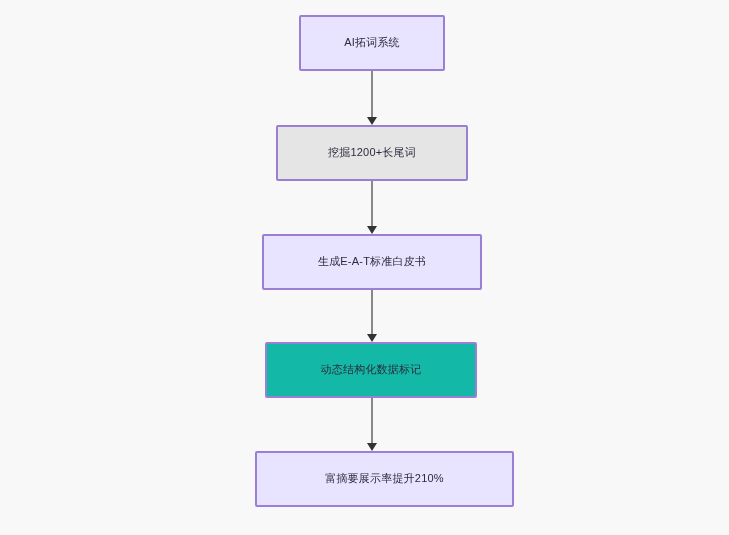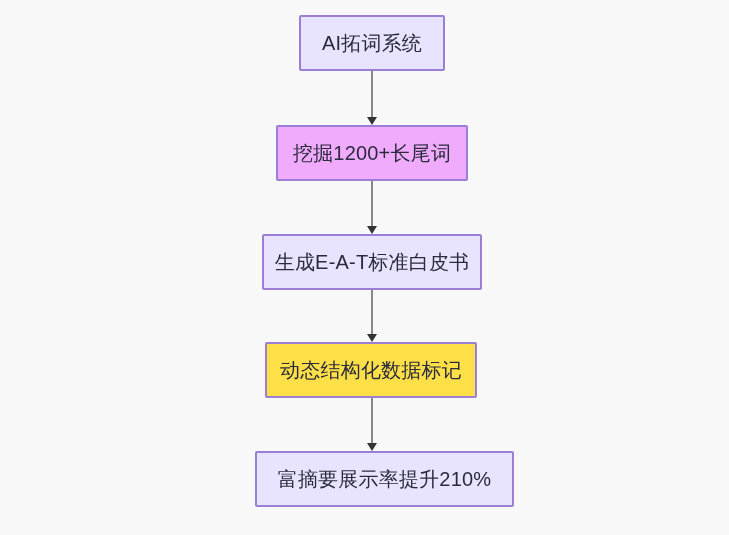--- a/index.html
+++ b/index.html
@@ -27,21 +27,21 @@
     background: #e8e4ff;
     border: 2px solid #9a7fd4;
     border-radius: 2px;
     display: flex;
     align-items: center;
     justify-content: center;
     z-index: 2;
   }
   .node-label {
     color: #2b2b3d;
-    font-size: 20px;
+    font-size: 11px;
     line-height: 1.2;
     letter-spacing: 0.2px;
     white-space: nowrap;
     text-align: center;
   }
 
   
   .edge {
     position: absolute;
     z-index: 1;
@@ -81,26 +81,26 @@
     <div class="edge-arrow" style="top: 44px; border-top-color: rgb(51, 51, 51);"></div>
   </div>
   <div class="edge" style="left: 371px; top: 398px; width: 2px; height: 53px;">
     <div class="edge-line" style="height: 47px; background: rgb(136, 136, 136);"></div>
     <div class="edge-arrow" style="top: 45px; border-top-color: rgb(51, 51, 51);"></div>
   </div>
 
   <div class="node" style="left: 299px; top: 15px; width: 146px; height: 56px; background: rgb(232, 228, 255); border-color: rgb(154, 127, 212);">
     <span class="node-label" style="color: rgb(43, 43, 61);">AI拓词系统</span>
   </div>
-  <div class="node" style="left: 276px; top: 125px; width: 192px; height: 56px; background: #f0abfc; border-color: rgb(154, 127, 212);">
+  <div class="node" style="left: 276px; top: 125px; width: 192px; height: 56px; background: #e5e5e5; border-color: rgb(154, 127, 212);">
     <span class="node-label" style="color: rgb(43, 43, 61);">挖掘1200+长尾词</span>
   </div>
   <div class="node" style="left: 262px; top: 234px; width: 220px; height: 56px; background: rgb(232, 228, 255); border-color: rgb(154, 127, 212);">
     <span class="node-label" style="color: rgb(43, 43, 61);">生成E-A-T标准白皮书</span>
   </div>
-  <div class="node" style="left: 265px; top: 342px; width: 212px; height: 56px; background: #fde047; border-color: rgb(154, 127, 212);">
+  <div class="node" style="left: 265px; top: 342px; width: 212px; height: 56px; background: #14b8a6; border-color: rgb(154, 127, 212);">
     <span class="node-label" style="color: rgb(43, 43, 61);">动态结构化数据标记</span>
   </div>
   <div class="node" style="left: 255px; top: 451px; width: 259px; height: 56px; background: rgb(232, 228, 255); border-color: rgb(154, 127, 212);">
     <span class="node-label" style="color: rgb(43, 43, 61);">富摘要展示率提升210%</span>
   </div>
 
 </div>
 
 </body></html>

